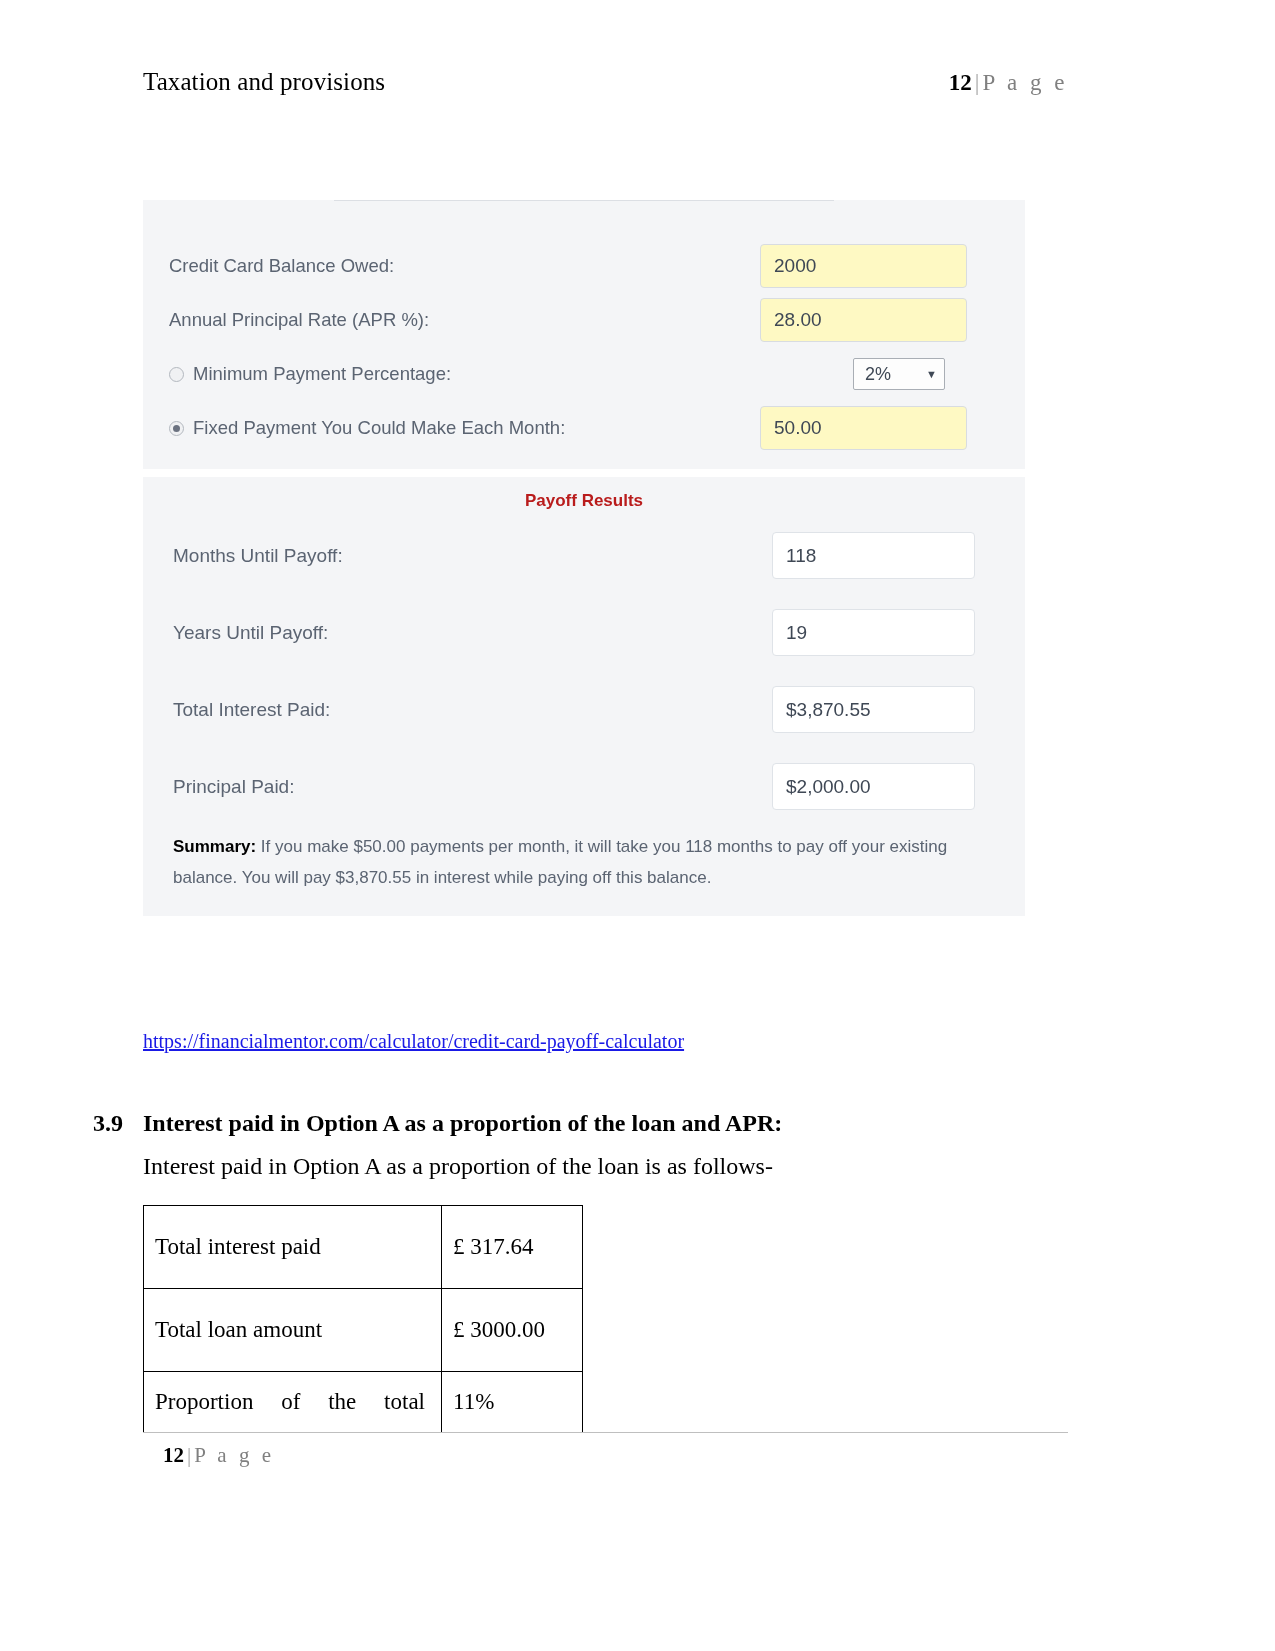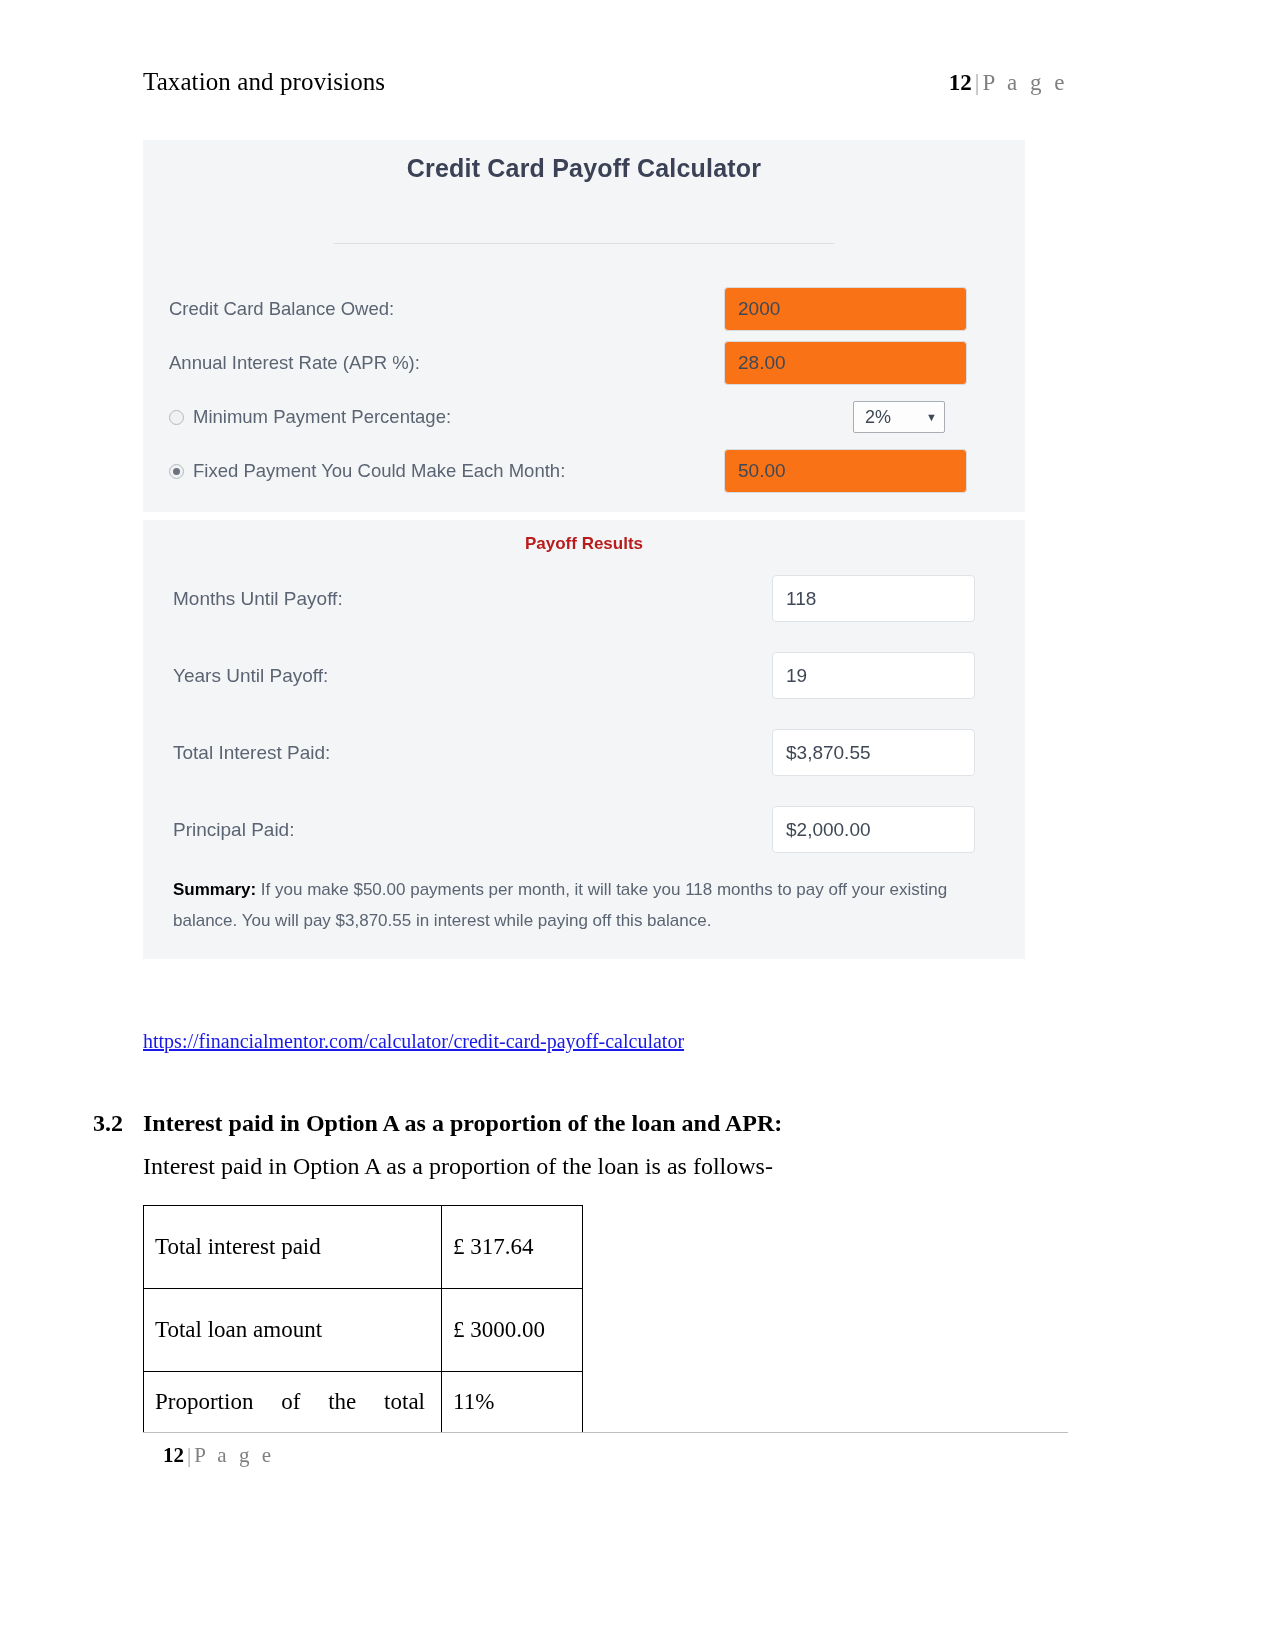--- a/index.html
+++ b/index.html
@@ -115,26 +115,26 @@
   .radio.checked::after {
     content: "";
     position: absolute;
     left: 3px; top: 3px;
     width: 7px; height: 7px;
     border-radius: 50%;
     background: #6b7280;
   }
 
   .calc-input {
-    width: 243px;
+    width: 207px;
     height: 44px;
     box-sizing: border-box;
     border: 1px solid #d8dce1;
     border-radius: 4px;
-    background: #f97316;
+    background: #fef9c3;
     color: #3f4855;
     font-size: 19px;
     display: flex;
     align-items: center;
     padding-left: 13px;
     font-family: "Liberation Sans", "DejaVu Sans", sans-serif;
   }
 
   .calc-select {
     width: 92px;
@@ -291,30 +291,29 @@
   <div class="doc-header">
     <div class="doc-header-title">Taxation and provisions</div>
     <div class="doc-header-page">
       <span class="pgnum">12</span><span class="bar">|</span><span class="pgword">P a g e</span>
     </div>
   </div>
 
   <div class="calc">
 
     <div class="calc-top">
-      <div class="calc-title">Credit Card Payoff Calculator</div>
       <div class="calc-divider"></div>
 
       <div class="calc-row first">
         <div class="calc-label">Credit Card Balance Owed:</div>
         <div class="calc-input">2000</div>
       </div>
 
       <div class="calc-row">
-        <div class="calc-label">Annual Interest Rate (APR %):</div>
+        <div class="calc-label">Annual Principal Rate (APR %):</div>
         <div class="calc-input">28.00</div>
       </div>
 
       <div class="calc-row">
         <div class="calc-label">
           <span class="radio"></span>
           <span>Minimum Payment Percentage:</span>
         </div>
         <div class="calc-select">
           <span>2%</span>
@@ -356,21 +355,21 @@
 
       <div class="summary">
         <b>Summary:</b><span> If you make $50.00 payments per month, it will take you 118 months to pay off your existing balance. You will pay $3,870.55 in interest while paying off this balance.</span>
       </div>
     </div>
   </div>
 
   <a class="url-link" href="#">https://financialmentor.com/calculator/credit-card-payoff-calculator</a>
 
   <div class="section-head">
-    <span class="section-num">3.2</span>
+    <span class="section-num">3.9</span>
     <span class="section-text">Interest paid in Option A as a proportion of the loan and APR:</span>
   </div>
 
   <div class="body-para">Interest paid in Option A as a proportion of the loan is as follows-</div>
 
   <table class="data-table">
     <tbody>
       <tr>
         <td class="col-label">Total interest paid</td>
         <td class="col-value">£ 317.64</td>

